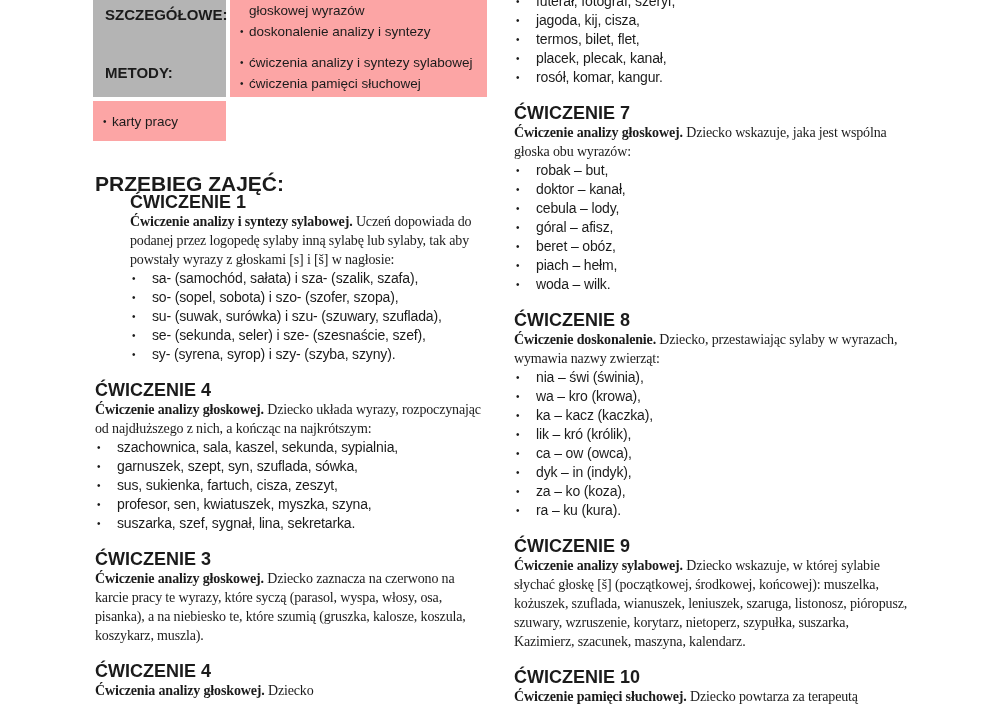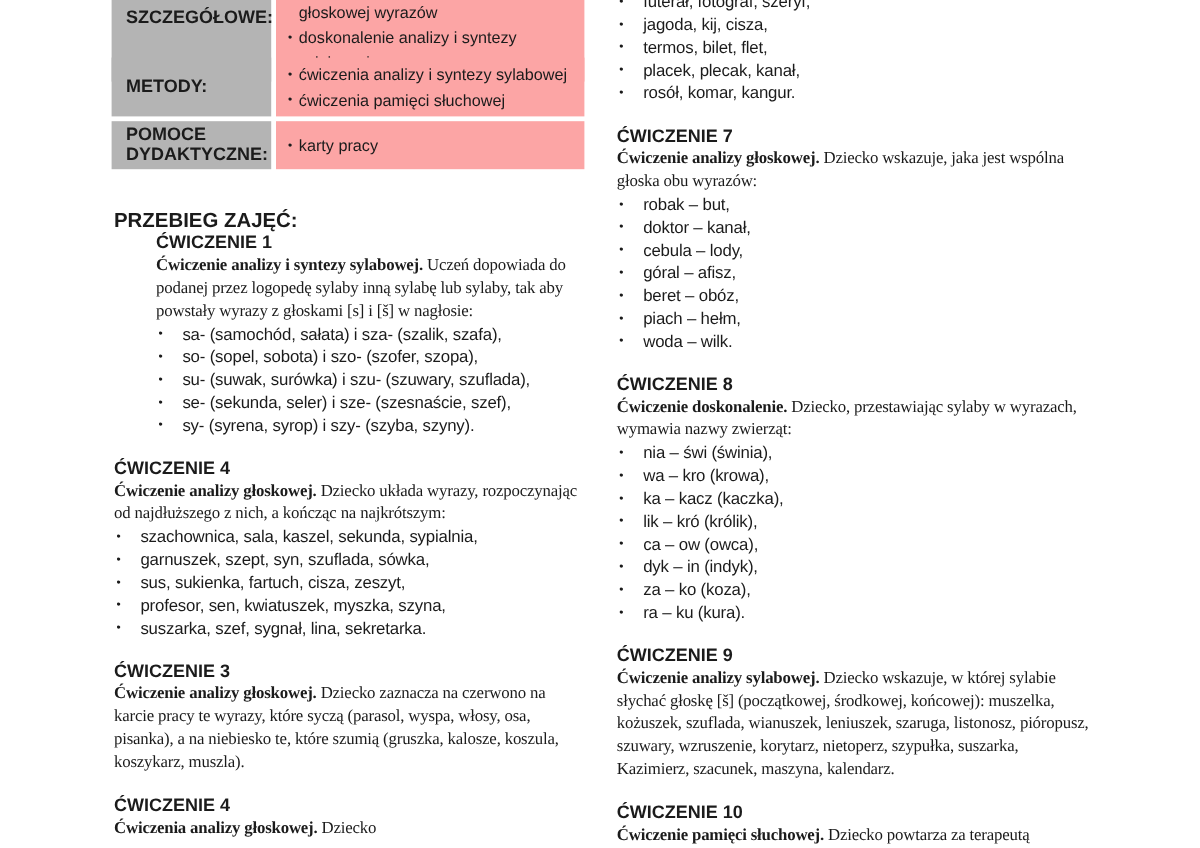--- a/index.html
+++ b/index.html
@@ -23,25 +23,25 @@
   .t-row:nth-child(2) { height:49px; }
   .t-row:nth-child(3) { height:40px; }
   .t-item { display:flex; padding-left:10px; }
   .t-dot { flex:0 0 9px; font-size:10px; }
   .t-txt { flex:1; }
 
   
   .text-col { position:absolute; width:394px; font-size:14px; line-height:19px; letter-spacing:-0.15px; }
   #col-left  { left:95px;  top:174px; }
   #col-right { left:514px; top:-8px; }
-  .section-title { font-weight:bold; font-size:17px; letter-spacing:0; margin:0; }
+  .section-title { font-weight:bold; font-size:21px; letter-spacing:0; margin:0; }
   .exercise { margin-top:17px; }
   #col-left .exercise:first-of-type { margin-top:0;margin-left:35px; }
   #col-right > .bullets { margin-top:0; }
-  .ex-heading { font-weight:bold; font-size:15px; letter-spacing:0; margin:0; }
+  .ex-heading { font-weight:bold; font-size:18px; letter-spacing:0; margin:0; }
   .ex-para { margin:0;font-family:Liberation Serif, serif; }
   .lead { font-weight:bold; }
   .bullets { list-style:none; margin:0; padding:0; }
   .bullet-item { display:flex; }
   .dot { flex:0 0 20px; padding-left:2px; font-size:10px; line-height:19px; }
   .bullet-text { flex:1; }
 </style>
 </head>
 <body>
 
@@ -72,23 +72,20 @@
     <span class="t-dot">•</span>
     <span class="t-txt">ćwiczenia analizy i syntezy sylabowej</span>
   </div>
           <div class="t-item">
     <span class="t-dot">•</span>
     <span class="t-txt">ćwiczenia pamięci słuchowej</span>
   </div>
         </div>
   </div>
       <div class="t-row">
-    <div class="t-label-cell">
-      <span class="t-label">POMOCE DYDAKTYCZNE:</span>
-    </div>
     <div class="t-content-cell t-items">
           <div class="t-item">
     <span class="t-dot">•</span>
     <span class="t-txt">karty pracy</span>
   </div>
         </div>
   </div>
     </div>
 
   <div id="col-left" class="text-col">

